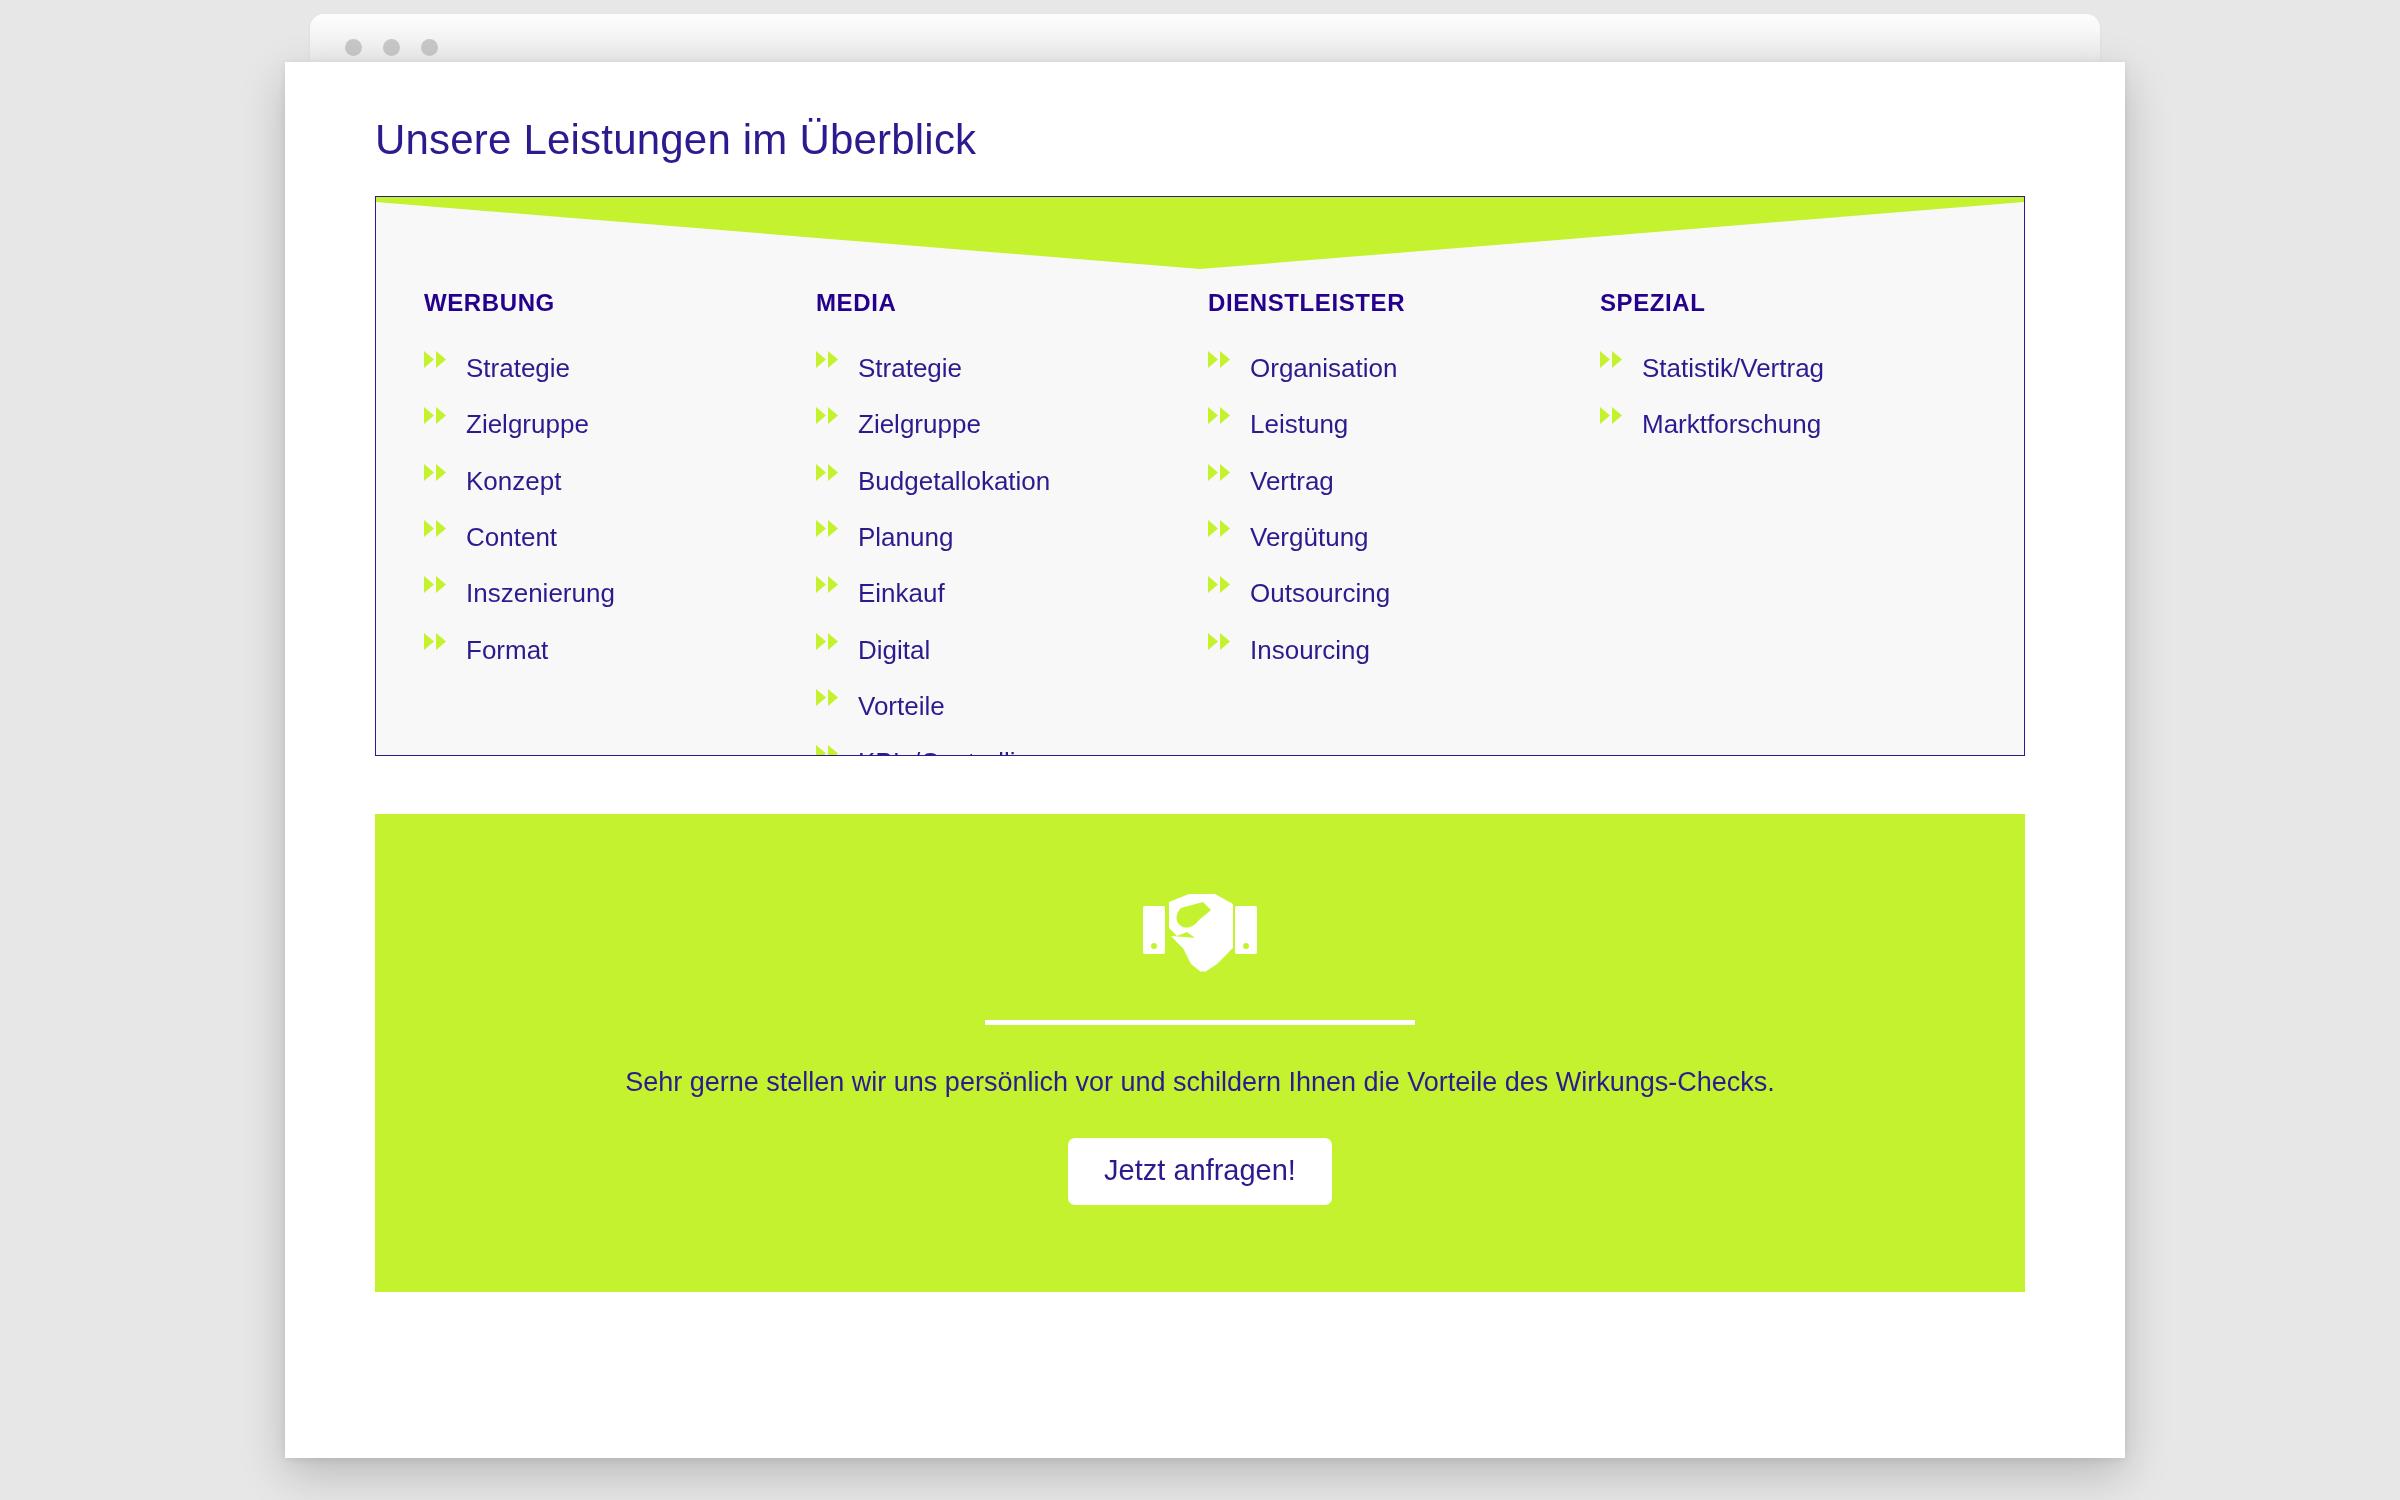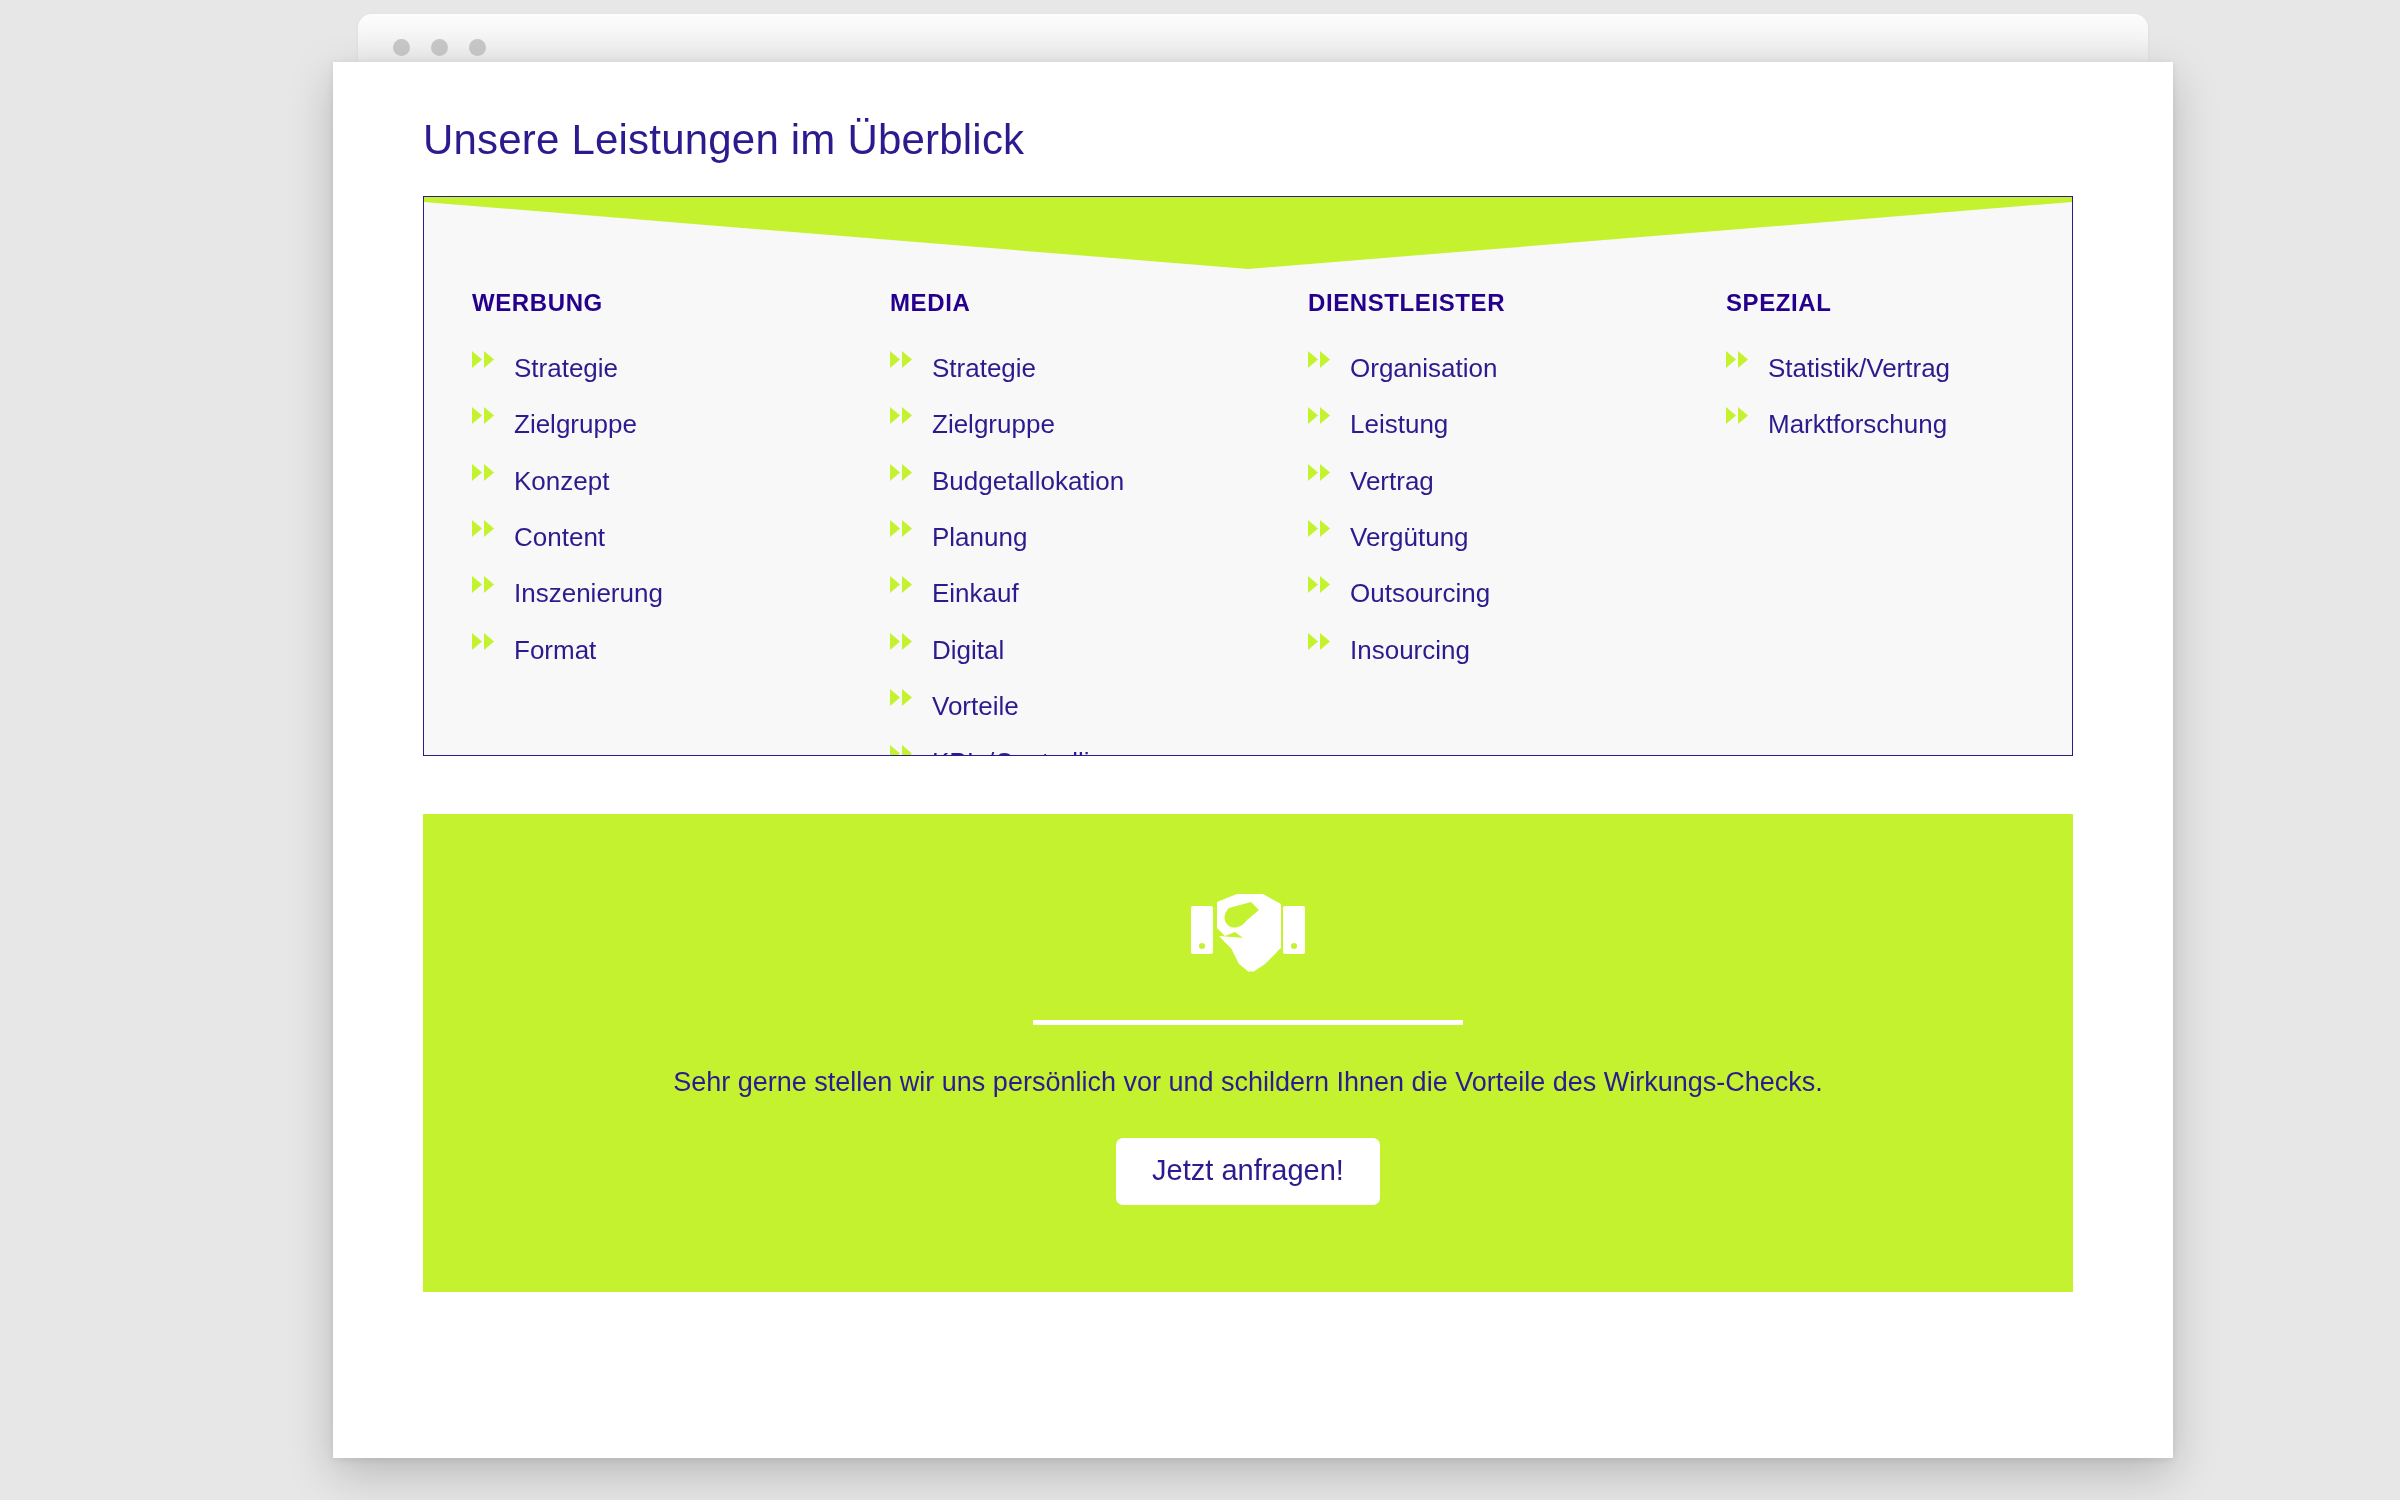--- a/index.html
+++ b/index.html
@@ -15,21 +15,20 @@
     overflow: hidden;
   }
 
   
   .browser-window {
     position: absolute;
     left: 285px;
     top: 14px;
     width: 1840px;
     height: 1260px;
-    margin-left: 48px;
   }
   .chrome-bar {
     position: absolute;
     left: 25px;
     top: 0;
     width: 1790px;
     height: 66px;
     background: linear-gradient(180deg, #fdfdfd 0%, #f0f0f0 55%, #e4e4e4 100%);
     border-radius: 14px 14px 0 0;
     box-shadow: 0 1px 3px rgba(0,0,0,0.06);
@@ -100,21 +99,20 @@
   }
   .columns {
     position: absolute;
     left: 0;
     top: 0;
     width: 100%;
     height: 100%;
     display: flex;
     padding: 92px 0 0 48px;
     box-sizing: border-box;
-    gap: 26px;
   }
   .col {
     width: 392px;
     flex: 0 0 auto;
   }
   .col-title {
     font-size: 24px;
     font-weight: 700;
     color: #25008c;
     letter-spacing: 0.6px;

